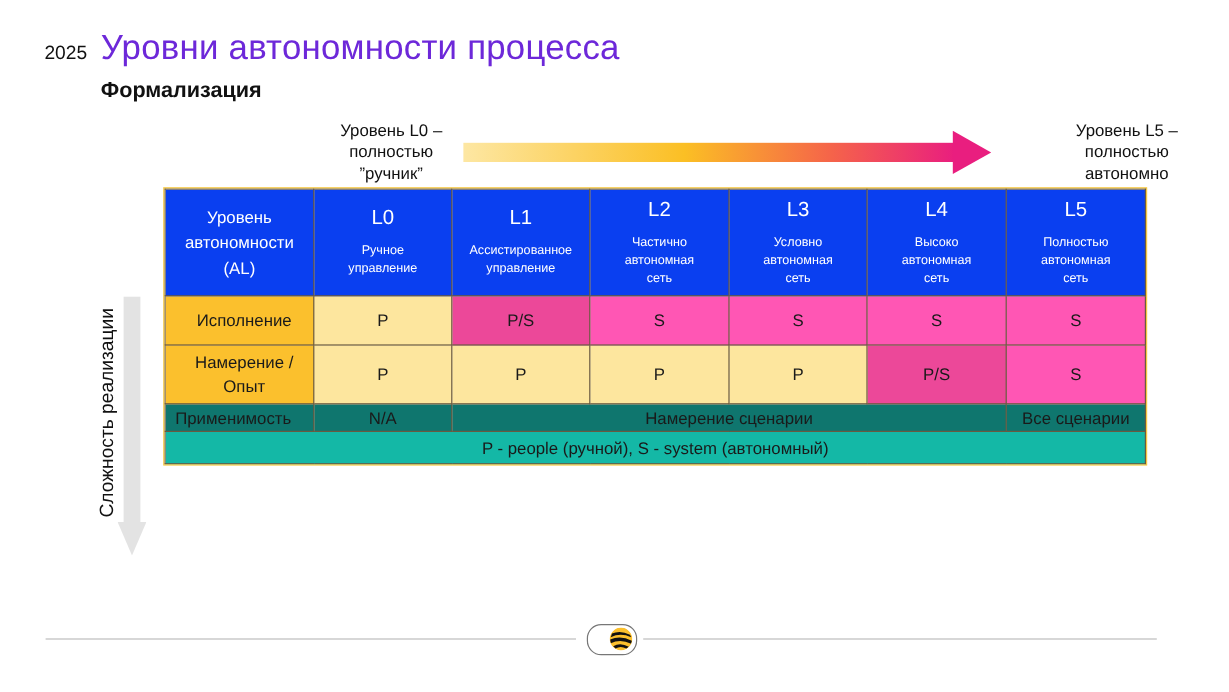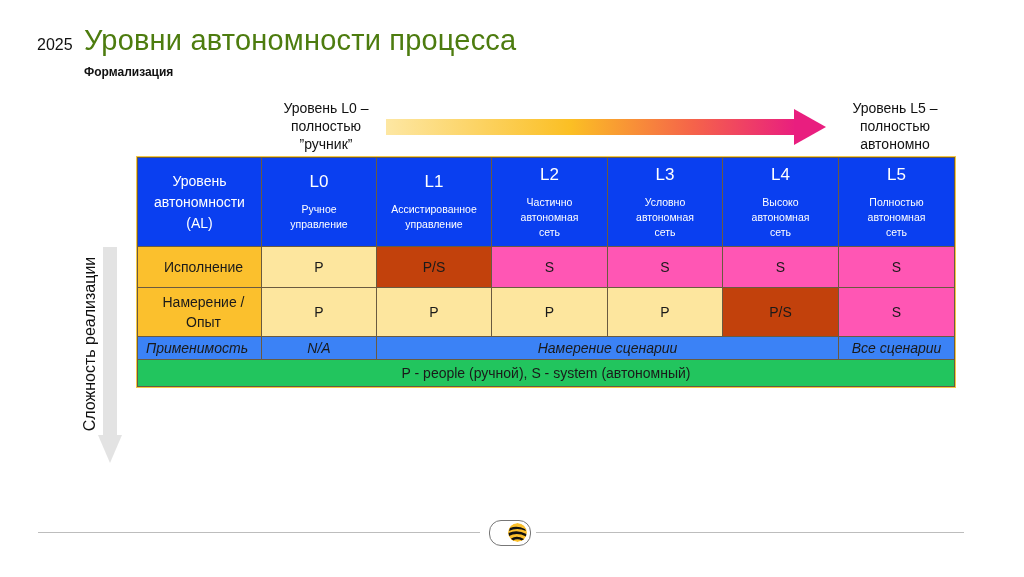--- a/index.html
+++ b/index.html
@@ -1,43 +1,43 @@
 <!DOCTYPE html>
 <html><head>
 <meta charset="utf-8">
 <style>
   html, body { margin:0; padding:0; }
   body { width:1024px; height:577px; background:#ffffff; position:relative; overflow:hidden; font-family:"Liberation Sans", "DejaVu Sans", sans-serif; color:#1a1a1a; }
   .year { position:absolute; left:37px; top:36px; font-size:16px; color:#111; }
-  .title { position:absolute; left:84px; top:24px; font-size:29px; color:#4d7c0f; letter-spacing:0.2px;text-align:center; }
-  .subtitle { position:absolute; left:84px; top:65px; font-size:12px; font-weight:bold; color:#111; }
+  .title { position:absolute; left:84px; top:24px; font-size:29px; color:#6d28d9; letter-spacing:0.2px;text-align:center; }
+  .subtitle { position:absolute; left:84px; top:65px; font-size:18px; font-weight:bold; color:#111; }
 
   .lvl-label { position:absolute; font-size:14px; text-align:center; line-height:18px; color:#111; }
   .lvl-left { left:266px; top:99px; width:120px; }
-  .lvl-right { left:835px; top:99px; width:120px; }
+  .lvl-right { left:879px; top:99px; width:120px; }
   .big-arrow { position:absolute; left:386px; top:109px; width:440px; height:36px; }
 
   .v-arrow { position:absolute; left:98px; top:247px; width:24px; height:216px; }
   .v-label { position:absolute; left:-20px; top:335px; width:220px; text-align:center; transform:rotate(-90deg); transform-origin:center; font-size:16px; color:#111; }
 
   table.grid { position:absolute; left:137px; top:157px; width:817px; border-collapse:collapse; table-layout:fixed; }
   table.grid td { border:1px solid #6a5a40; text-align:center; vertical-align:middle; padding:0; font-size:14px; }
   .hdr td { background:#0a3ff0; color:#fff; height:88px; border-color:#0a2aa0;margin-top:25px; }
   .hdr .lvl { font-size:17px; display:block; margin-bottom:10px; }
   .hdr .sub { font-size:10.5px; line-height:15px; display:block; }
   .hdr .alhead { font-size:14px; line-height:21px; }
   td.rowlabel { background:#fbc02d; text-align:right; padding-left:8px !important; font-size:14.5px; line-height:20px; }
   .c-P { background:#fde69e; }
-  .c-PS { background:#c2410c; }
+  .c-PS { background:#ec4899; }
   .c-S { background:#ff56b4; }
   .body-row td { height:40px; }
   .body-row.tall td { height:48px; }
-  .apply-row td { background:#3b82f6; height:22px; font-size:11px;font-style:italic; }
+  .apply-row td { background:#0f766e; height:22px; font-size:11px; }
   .apply-row td.first { text-align:left; padding-left:8px; }
-  .legend-row td { background:#22c55e; height:26px; font-size:12px; border:1px solid #f5c842; }
+  .legend-row td { background:#14b8a6; height:26px; font-size:12px; border:1px solid #f5c842; }
   table.grid { outline:1px solid #f5c842; }
 
   .footer-line-left { position:absolute; left:38px; top:532px; width:442px; height:1px; background:#bdbdbd; }
   .footer-line-right { position:absolute; left:536px; top:532px; width:428px; height:1px; background:#bdbdbd; }
   .logo-pill { position:absolute; left:489px; top:520px; width:40px; height:24px; border:1px solid #777; border-radius:12px; background:#fff; }
   .logo-ball { position:absolute; left:18px; top:2px; width:19px; height:19px; border-radius:50%; overflow:hidden; }
   .page-num { position:absolute; left:968px; top:584px; font-size:8px; color:#888; }
 </style>
 </head>
 <body>

